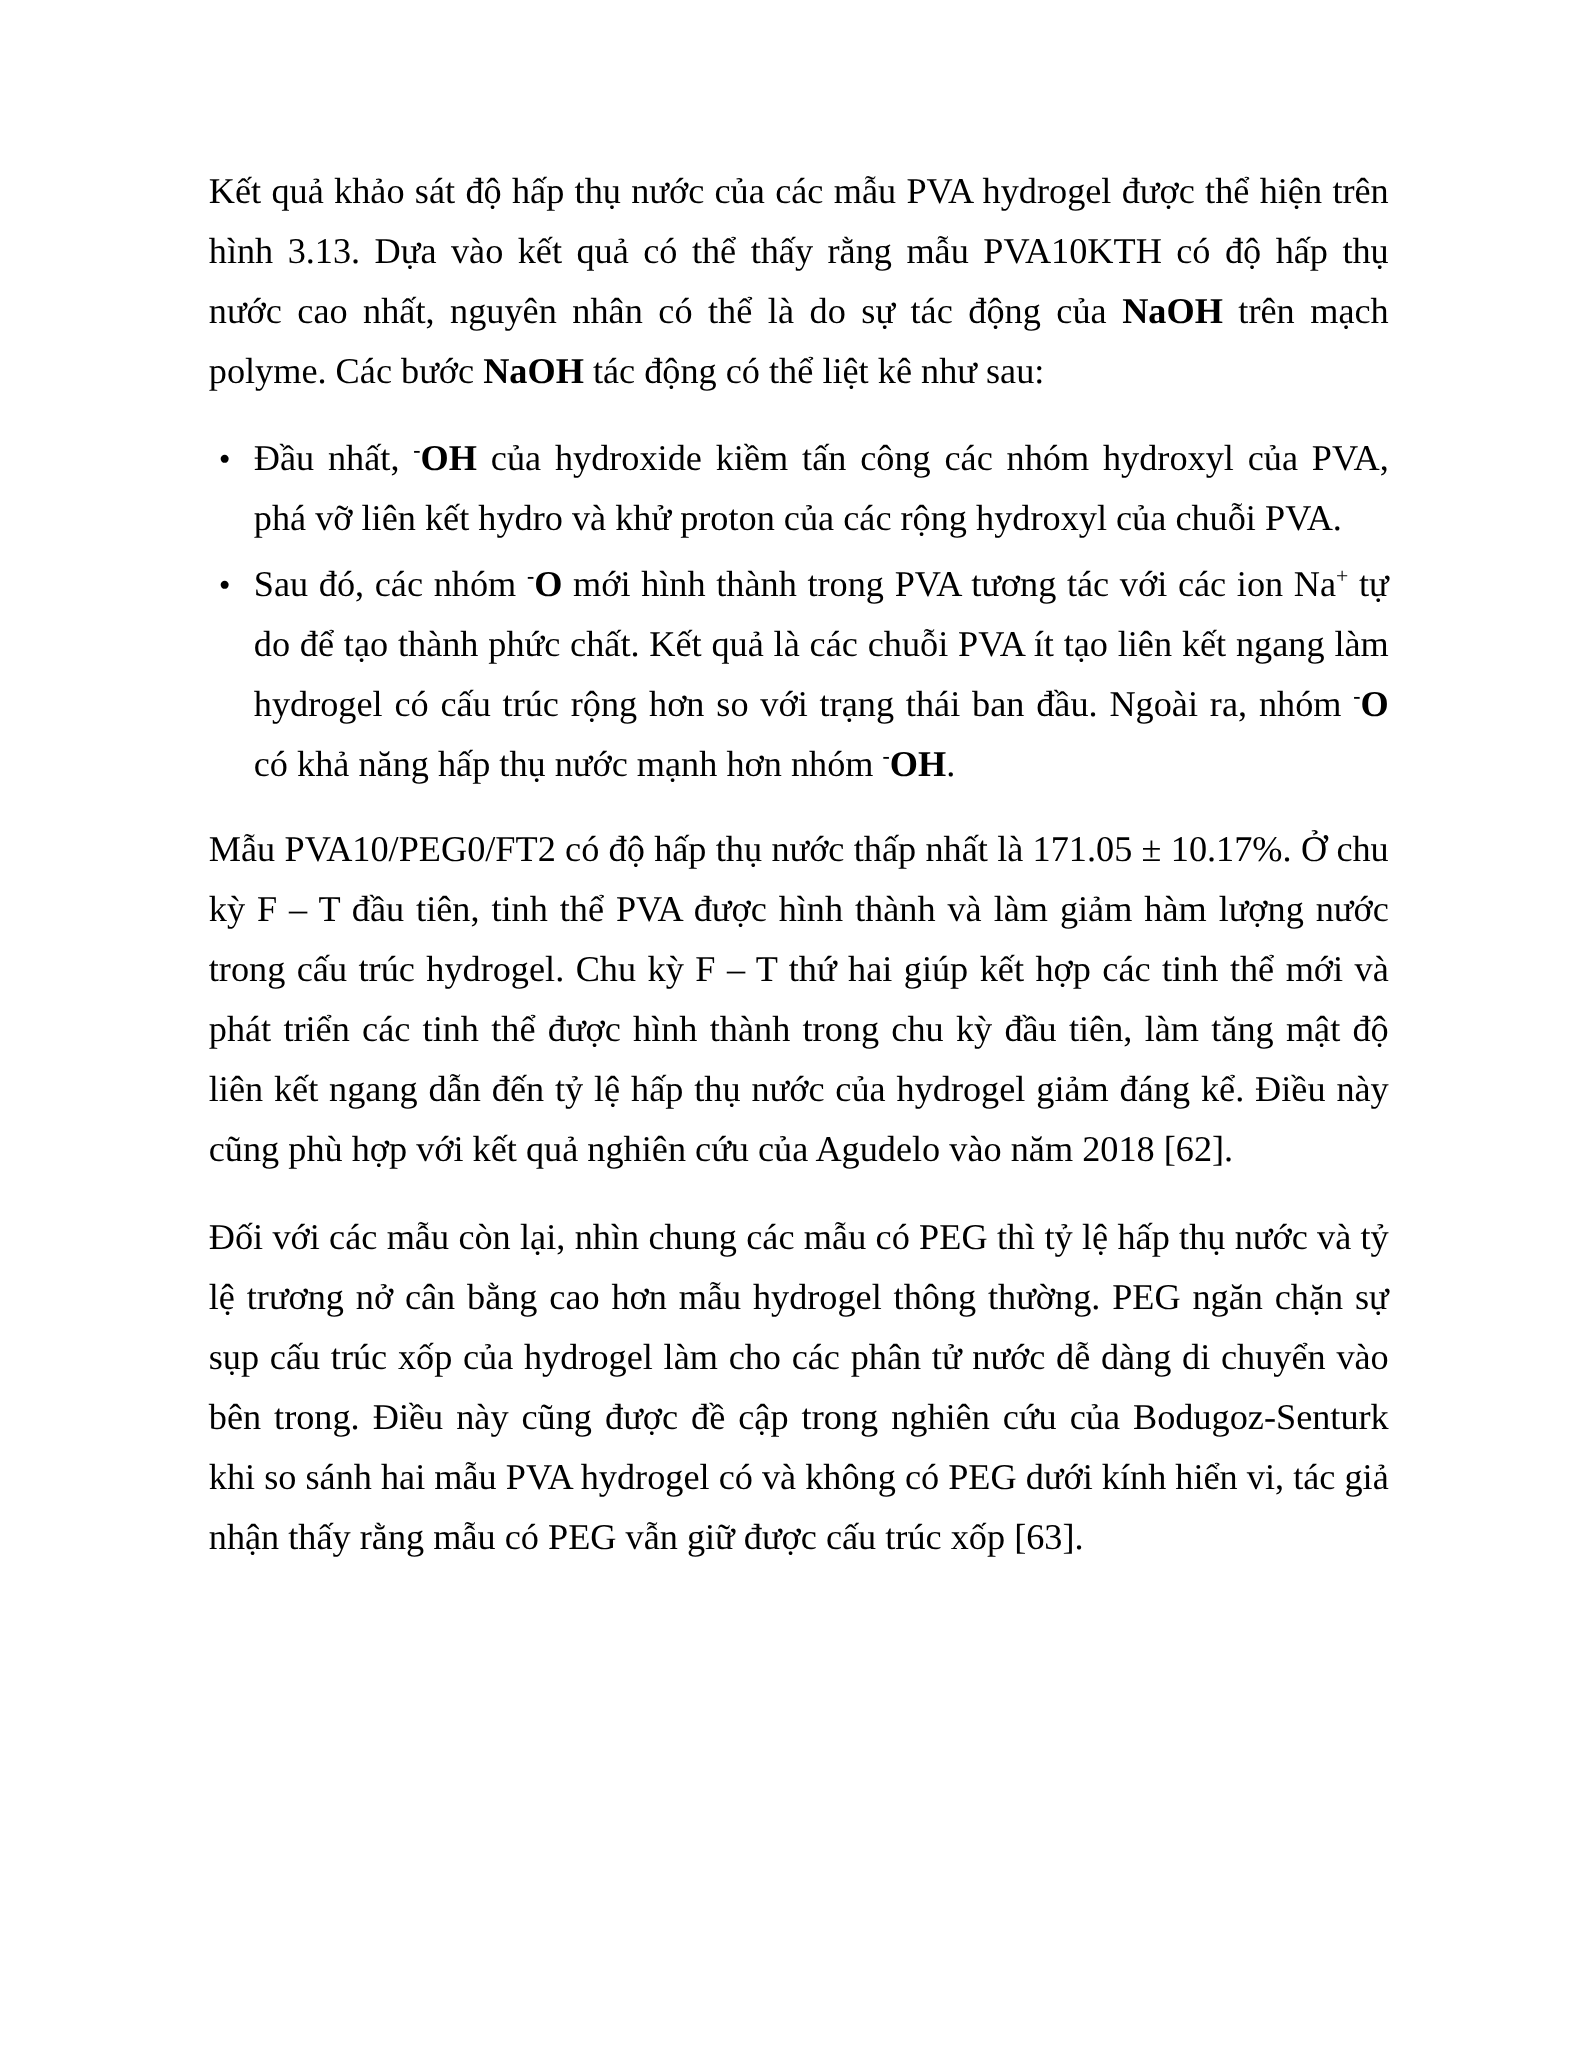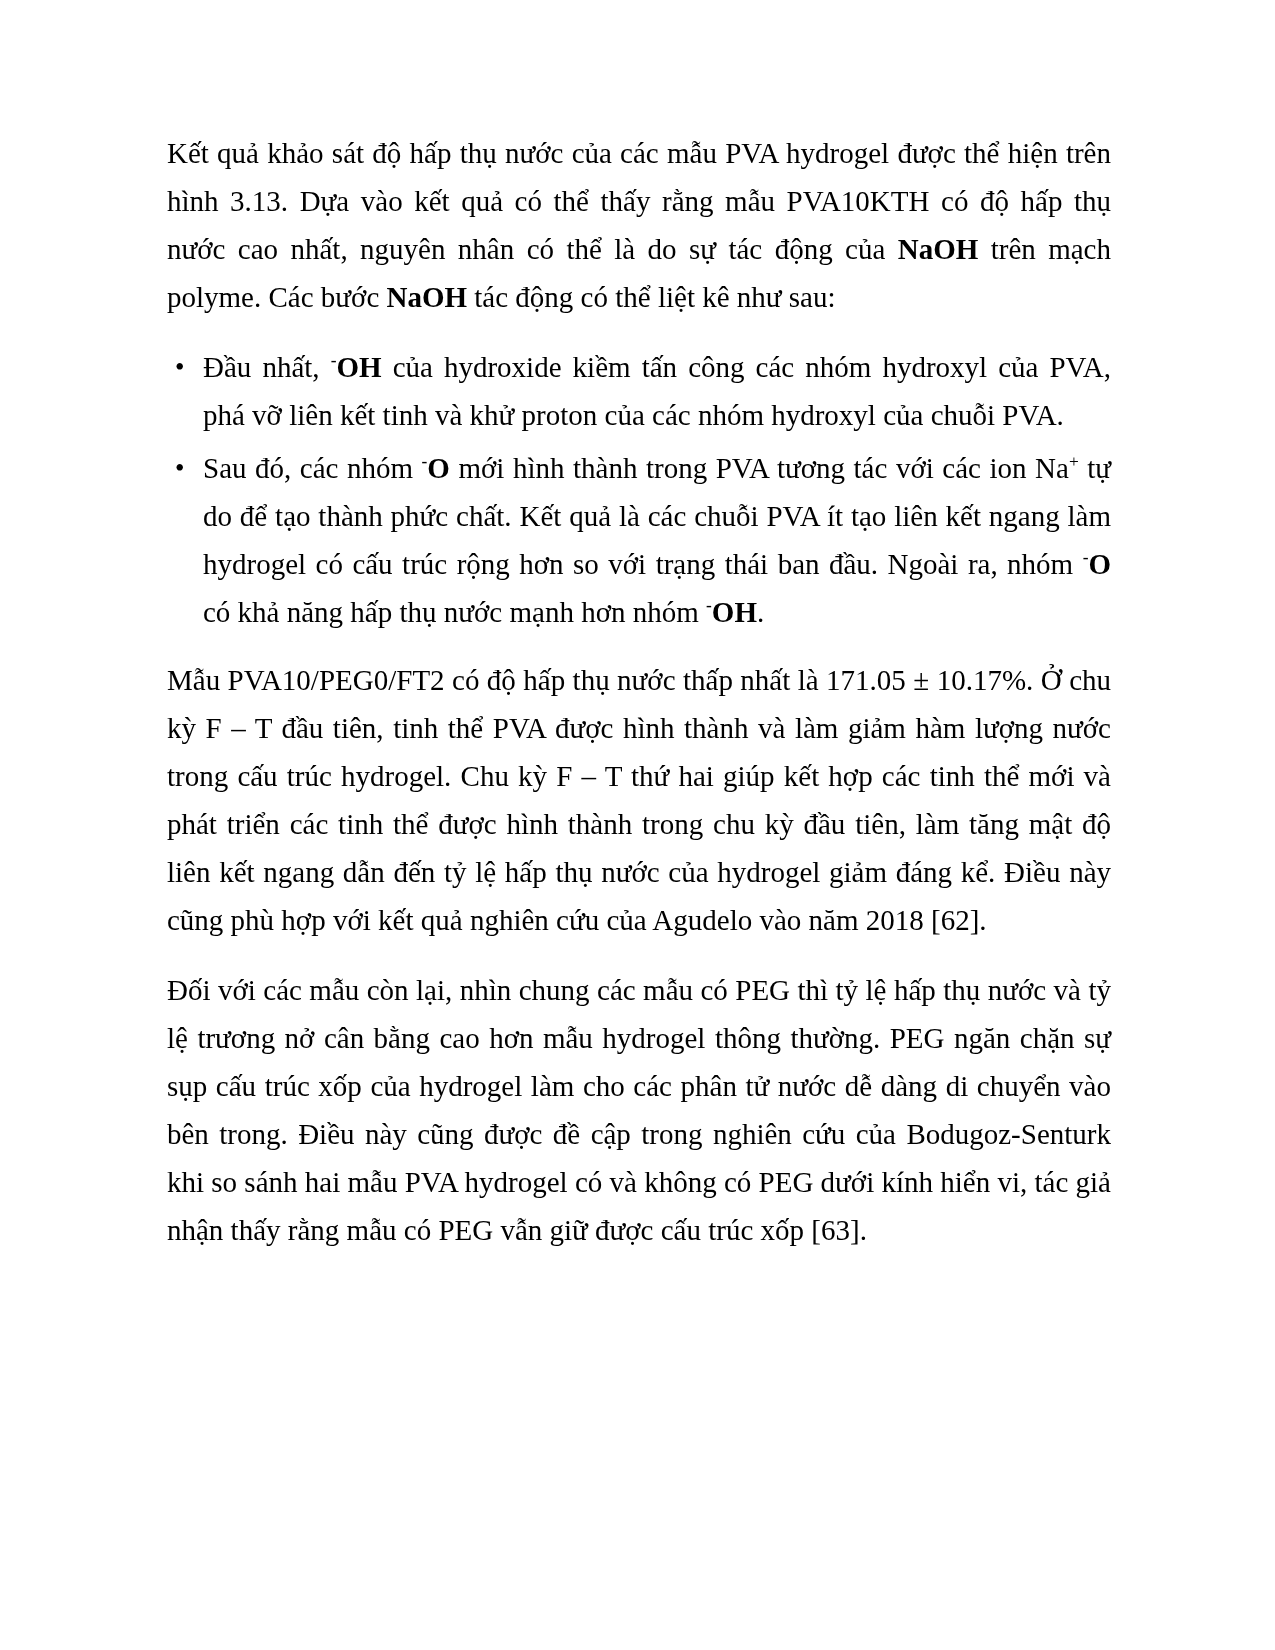--- a/index.html
+++ b/index.html
@@ -86,21 +86,21 @@
 </style>
 </head>
 <body>
 
 <div class="page">
   <main class="content">
       <p class="para"><span>Kết quả khảo sát độ hấp thụ nước của các mẫu PVA hydrogel được thể hiện trên hình 3.13. Dựa vào kết quả có thể thấy rằng mẫu PVA10KTH có độ hấp thụ nước cao nhất, nguyên nhân có thể là do sự tác động của </span><span class="bold">NaOH</span><span> trên mạch polyme. Các bước </span><span class="bold">NaOH</span><span> tác động có thể liệt kê như sau:</span></p>
       <ul class="bullet-list">
         <li class="bullet-item">
           <span class="bullet-marker">•</span>
-          <span class="bullet-body"><span>Đầu nhất, </span><sup class="bold">-</sup><span class="bold">OH</span><span> của hydroxide kiềm tấn công các nhóm hydroxyl của PVA, phá vỡ liên kết tinh và khử proton của các nhóm hydroxyl của chuỗi PVA.</span></span>
+          <span class="bullet-body"><span>Đầu nhất, </span><sup class="bold">-</sup><span class="bold">OH</span><span> của hydroxide kiềm tấn công các nhóm hydroxyl của PVA, phá vỡ liên kết hydro và khử proton của các rộng hydroxyl của chuỗi PVA.</span></span>
         </li>
         <li class="bullet-item">
           <span class="bullet-marker">•</span>
           <span class="bullet-body"><span>Sau đó, các nhóm </span><sup class="bold">-</sup><span class="bold">O</span><span> mới hình thành trong PVA tương tác với các ion Na</span><sup>+</sup><span> tự do để tạo thành phức chất. Kết quả là các chuỗi PVA ít tạo liên kết ngang làm hydrogel có cấu trúc rộng hơn so với trạng thái ban đầu. Ngoài ra, nhóm </span><sup class="bold">-</sup><span class="bold">O</span><span> có khả năng hấp thụ nước mạnh hơn nhóm </span><sup class="bold">-</sup><span class="bold">OH</span><span>.</span></span>
         </li>
       </ul>
       <p class="para"><span>Mẫu PVA10/PEG0/FT2 có độ hấp thụ nước thấp nhất là 171.05 ± 10.17%. Ở chu kỳ F – T đầu tiên, tinh thể PVA được hình thành và làm giảm hàm lượng nước trong cấu trúc hydrogel. Chu kỳ F – T thứ hai giúp kết hợp các tinh thể mới và phát triển các tinh thể được hình thành trong chu kỳ đầu tiên, làm tăng mật độ liên kết ngang dẫn đến tỷ lệ hấp thụ nước của hydrogel giảm đáng kể. Điều này cũng phù hợp với kết quả nghiên cứu của Agudelo vào năm 2018 [62].</span></p>
       <p class="para"><span>Đối với các mẫu còn lại, nhìn chung các mẫu có PEG thì tỷ lệ hấp thụ nước và tỷ lệ trương nở cân bằng cao hơn mẫu hydrogel thông thường. PEG ngăn chặn sự sụp cấu trúc xốp của hydrogel làm cho các phân tử nước dễ dàng di chuyển vào bên trong. Điều này cũng được đề cập trong nghiên cứu của Bodugoz-Senturk khi so sánh hai mẫu PVA hydrogel có và không có PEG dưới kính hiển vi, tác giả nhận thấy rằng mẫu có PEG vẫn giữ được cấu trúc xốp [63].</span></p>
     </main>
   <footer class="page-footer">

